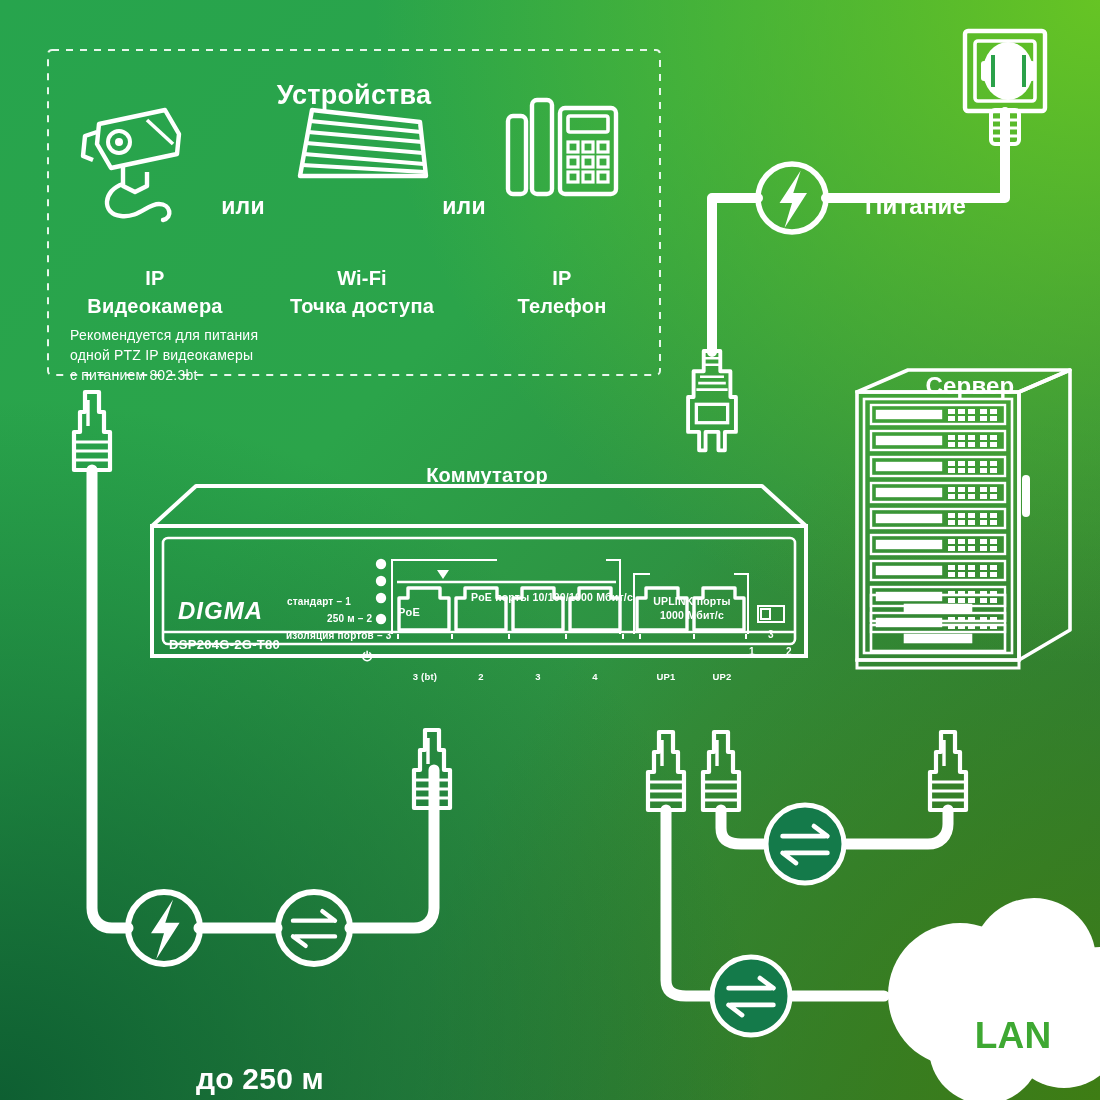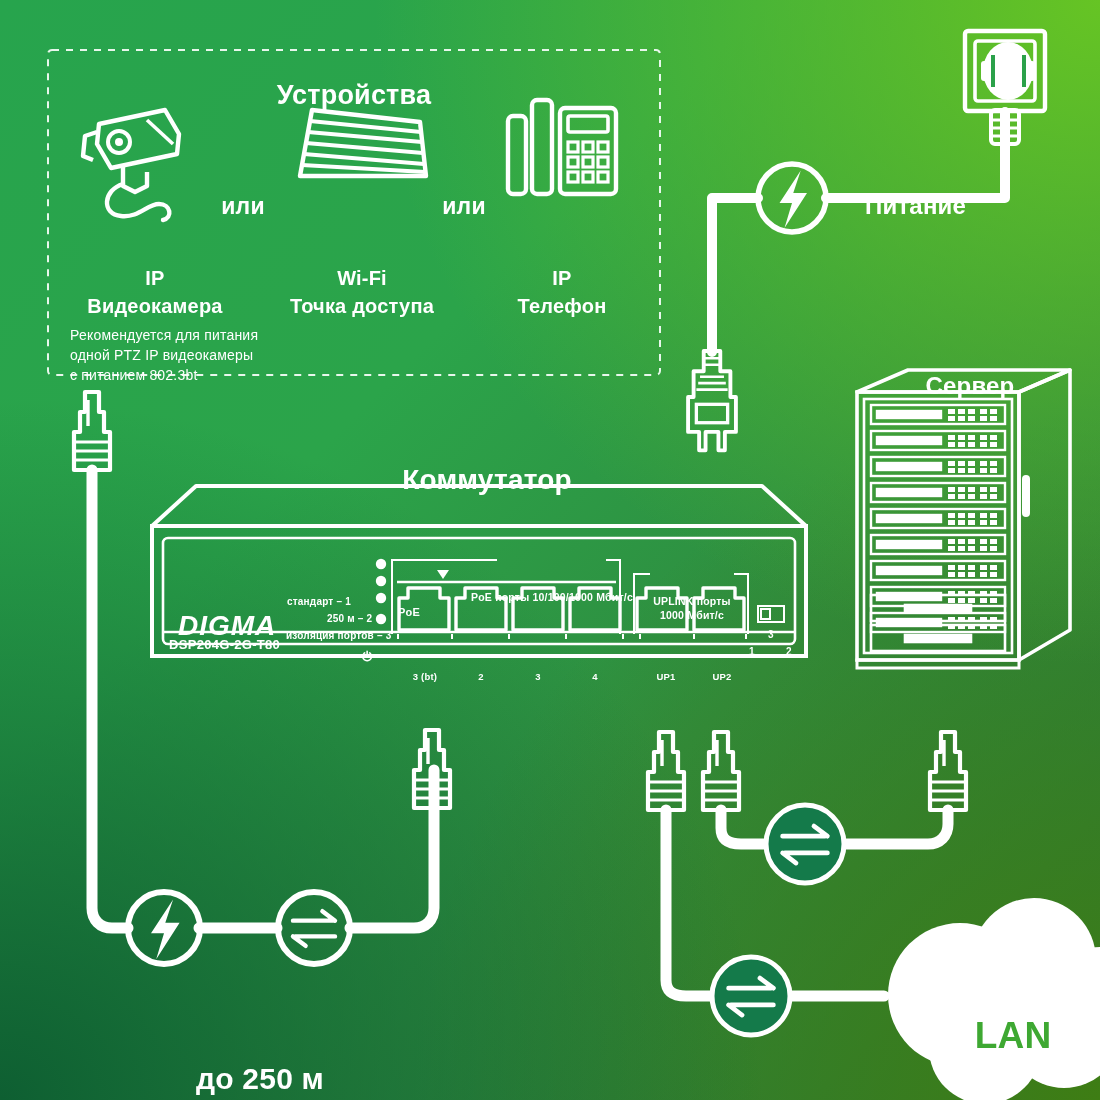--- a/index.html
+++ b/index.html
@@ -427,23 +427,23 @@
   <div class="lbl center" style="left:562px;top:255px;font-size:20px;text-align:right;">Телефон</div>
 
   <div class="lbl reg" style="left:70px;top:288px;font-size:14px;">Рекомендуется для питания</div>
   <div class="lbl reg" style="left:70px;top:308px;font-size:14px;">одной PTZ IP видеокамеры</div>
   <div class="lbl reg" style="left:70px;top:328px;font-size:14px;">с питанием 802.3bt</div>
 
   <div class="lbl" style="left:865px;top:153px;font-size:24px;">Питание</div>
 
   <div class="lbl center" style="left:970px;top:333px;font-size:24px;">Сервер</div>
 
-  <div class="lbl center" style="left:487px;top:424px;font-size:28px;">Коммутатор</div>
-
-  <div class="lbl" style="left:178px;top:570px;font-size:28px;font-style:italic;letter-spacing:1px;">DIGMA</div>
+  <div class="lbl center" style="left:487px;top:424px;font-size:20px;">Коммутатор</div>
+
+  <div class="lbl" style="left:178px;top:558px;font-size:24px;font-style:italic;letter-spacing:1px;">DIGMA</div>
   <div class="lbl" style="left:169px;top:598px;font-size:13px;font-weight:bold;letter-spacing:.3px;">DSP204G-2G-T80</div>
 
   <div class="lbl" style="left:287px;top:556px;font-size:10px;">стандарт – 1</div>
   <div class="lbl" style="left:327px;top:573px;font-size:10px;">250 м – 2</div>
   <div class="lbl" style="left:286px;top:590px;font-size:10px;">изоляция портов – 3</div>
   <div class="lbl" style="left:362px;top:610px;font-size:13px;">⏻</div>
 
   <div class="lbl center" style="left:552px;top:552px;font-size:10.5px;">PoE порты 10/100/1000 Мбит/с</div>
   <div class="lbl" style="left:398px;top:566px;font-size:11px;">PoE</div>
 

